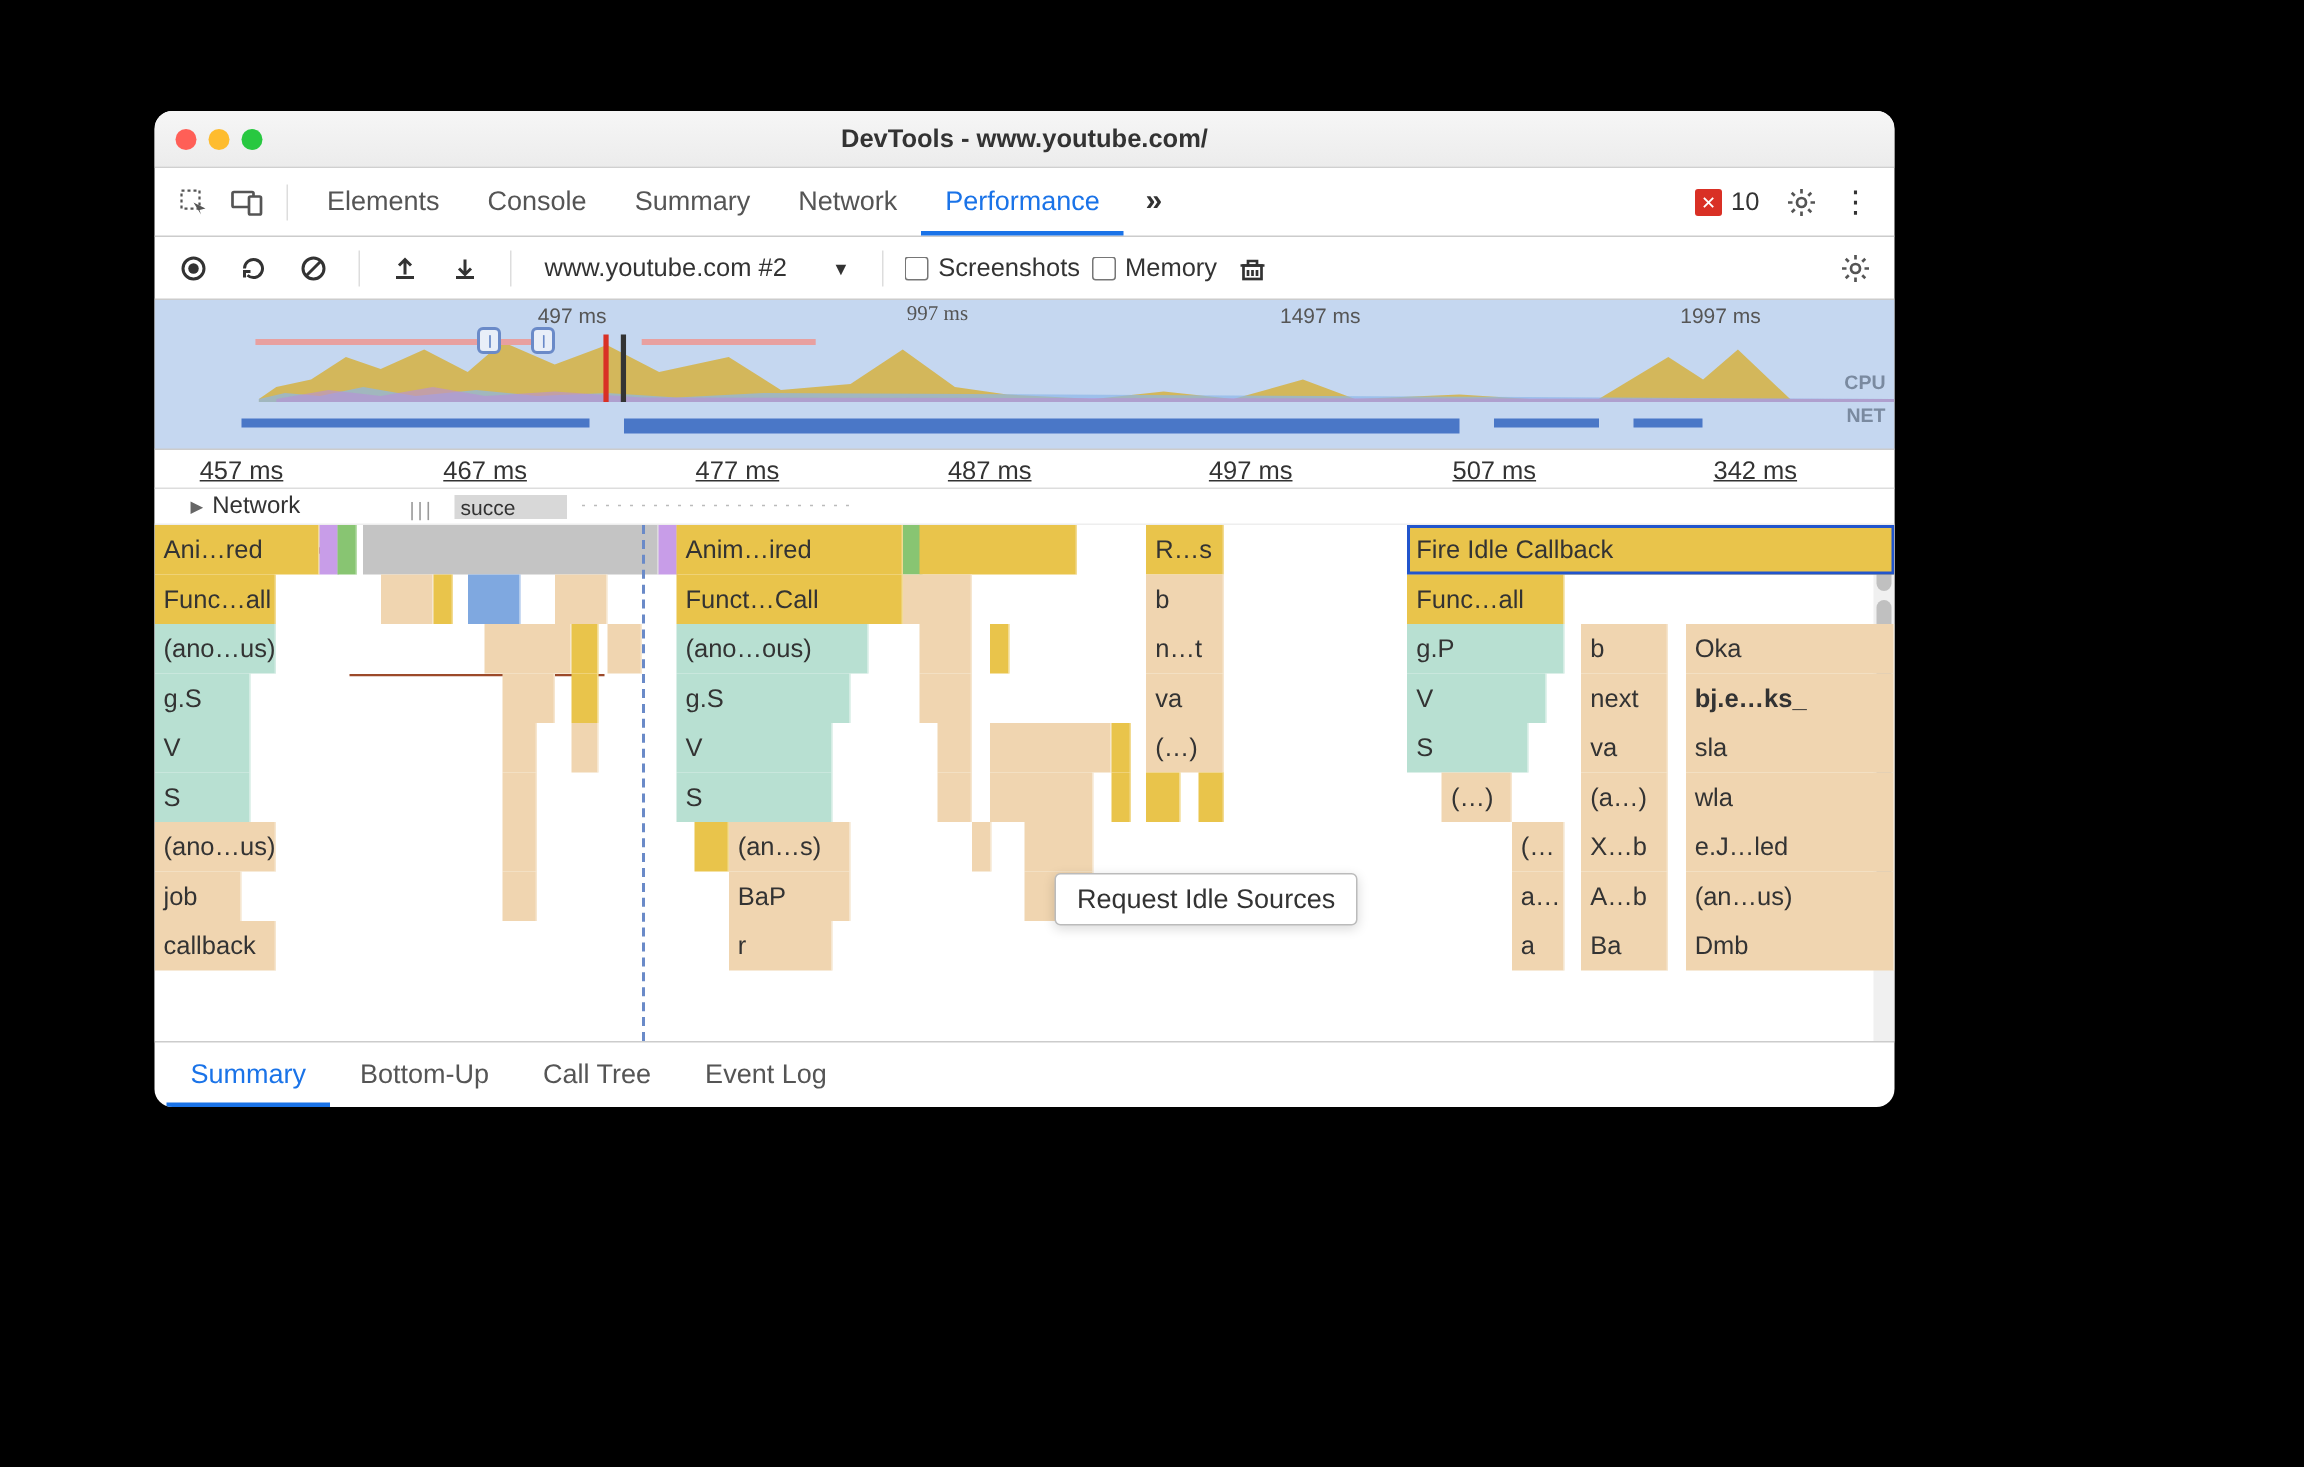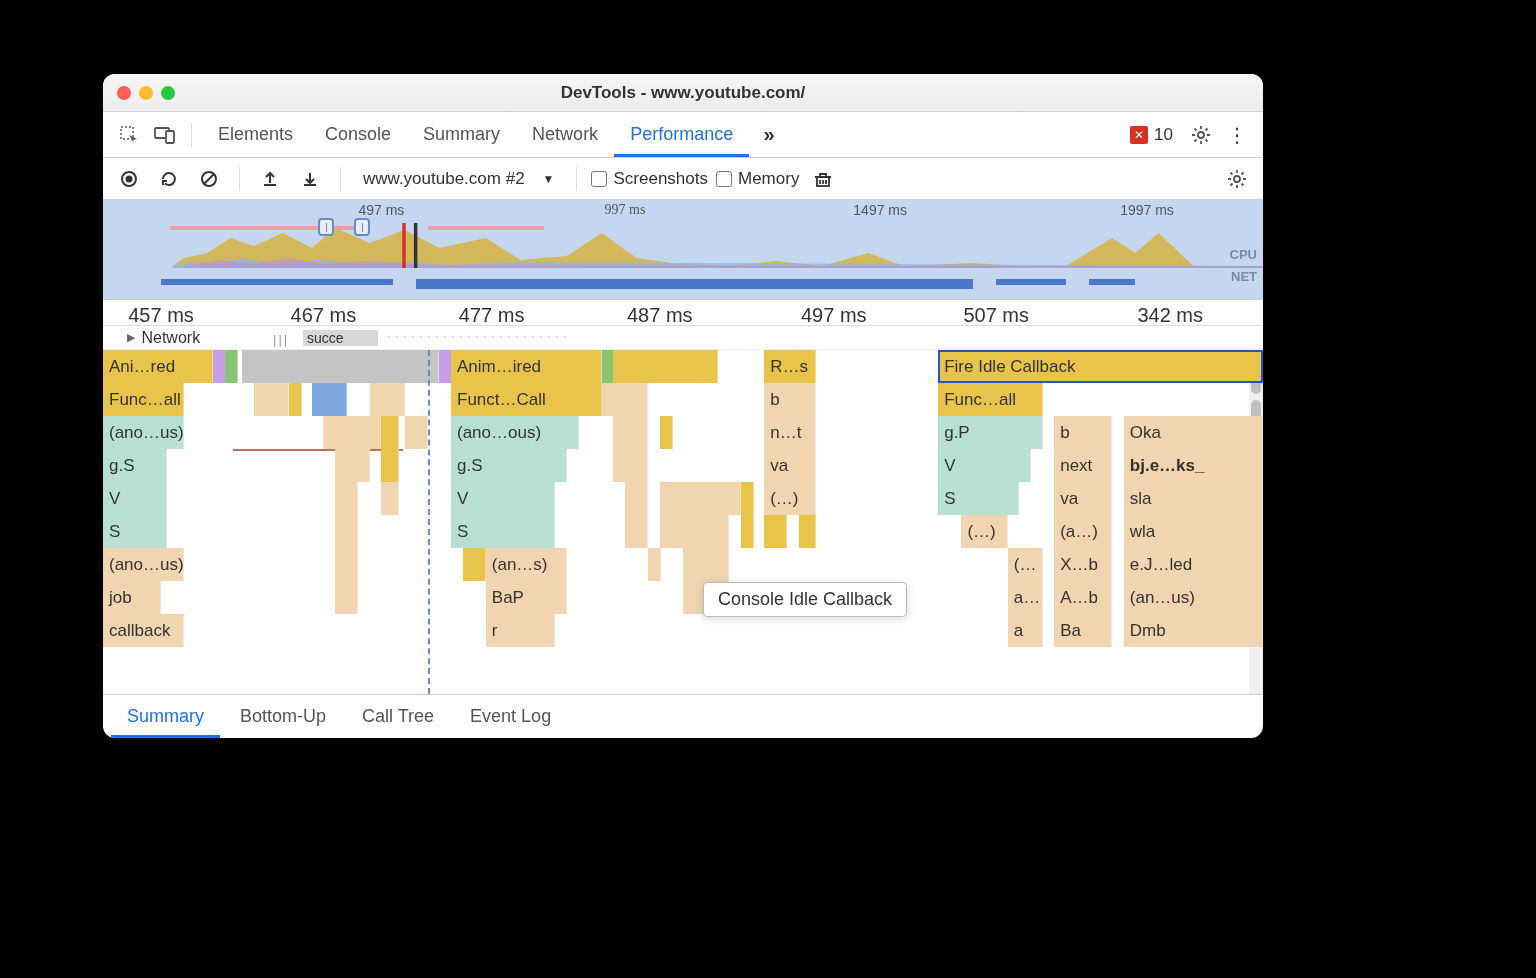--- a/index.html
+++ b/index.html
@@ -26,21 +26,21 @@
 .overview { height: 100px; background: #c5d7f0; position: relative; border-bottom: 1px solid #ccc; }
 .ov-ticks { position: absolute; top: 2px; left: 0; right: 0; display: flex; font-size: 14px; color: #555; }
 .ov-ticks span { position: absolute; transform: translateX(-50%); }
 .ov-labels { position: absolute; right: 6px; top: 44px; font-size: 13px; color: #7a8aa0; font-weight: bold; }
 .ov-labels div { text-align: right; line-height: 22px; }
 .ov-chart { position: absolute; top: 18px; left: 0; right: 0; height: 50px; }
 .ov-net { position: absolute; bottom: 8px; left: 0; right: 0; height: 12px; }
 .ov-net .bar { position: absolute; height: 6px; background: #4a77c7; }
 .ov-handle { position: absolute; top: 18px; width: 16px; height: 18px; background: #e8eef8; border: 2px solid #6a8ac8; border-radius: 4px; display: flex; align-items: center; justify-content: center; font-size: 9px; color: #6a8ac8; letter-spacing: -2px; }
 .ruler { height: 26px; border-bottom: 1px solid #ddd; position: relative; background: #fff; }
-.ruler span { position: absolute; top: 4px; font-size: 20px; color: #333; transform: translateX(-50%); }
+.ruler span { position: absolute; top: 4px; font-size: 17px; color: #333; transform: translateX(-50%); text-decoration: underline; }
 .netrow { height: 24px; border-bottom: 1px solid #eee; display: flex; align-items: center; font-size: 16px; color: #333; padding-left: 24px; position: relative; background: #fff; }
 .netrow .tri { margin-right: 6px; font-size: 11px; color: #666; }
 .netrow .swatch { position: absolute; height: 16px; font-size: 14px; padding: 0 4px; overflow: hidden; display: flex; align-items: center; }
 .flame { flex: 1; position: relative; overflow: hidden; background: #fff; }
 .frow { position: absolute; height: 33px; left: 0; right: 0; }
 .block { position: absolute; height: 33px; font-size: 17px; display: flex; align-items: center; padding: 0 6px; overflow: hidden; white-space: nowrap; border-right: 1px solid rgba(255,255,255,0.4); color: #333; }
 .c-yellow { background: #e9c44b; }
 .c-teal { background: #b8e0d2; }
 .c-tan { background: #f0d5b0; }
 .c-gray { background: #c4c4c4; }
@@ -131,21 +131,21 @@
         <svg width="18" height="18" viewBox="0 0 18 18">
           <path d="M9 13V3M5 7l4-4 4 4M3 15h12" fill="none" stroke="#333" stroke-width="2"></path>
         </svg>
       </div>
     <div class="icon-btn">
         <svg width="18" height="18" viewBox="0 0 18 18">
           <path d="M9 3v10M5 9l4 4 4-4M3 15h12" fill="none" stroke="#333" stroke-width="2"></path>
         </svg>
       </div>
     <div class="divider"></div>
-    <div style="display:flex;align-items:center;gap:18px;padding:0 8px;cursor:pointer;">
+    <div style="display:flex;align-items:center;gap:30px;padding:0 8px;cursor:pointer;">
       <span>www.youtube.com #2</span>
       <span style="font-size:12px;">▼</span>
     </div>
     <div class="divider"></div>
     <label>
         <input type="checkbox" style="">
         <span>Screenshots</span>
       </label>
     <label>
         <input type="checkbox" style="">
@@ -218,21 +218,21 @@
           <line x1="0" y1="5" x2="180" y2="5" stroke="#bbb" stroke-dasharray="2 6"></line>
         </svg>
     </div>
   </div>
 
   <div class="flame" id="flame">
     <div class="scrollbar-v">
       <div class="thumb" style="top:4px;height:40px;"></div>
       <div class="thumb" style="top:50px;height:210px;"></div>
     </div>
-    <div class="tooltip" style="left:600px;top:232px;">Console Idle Callback</div>
+    <div class="tooltip" style="left:600px;top:232px;">Request Idle Sources</div>
     <svg class="arrows">
       <defs>
           <marker id="ah" markerWidth="8" markerHeight="8" refX="7" refY="3" orient="auto">
             <path d="M0 0 L7 3 L0 6 Z" fill="#9c4a2a"></path>
           </marker>
         </defs>
       <line x1="80" y1="17" x2="115" y2="17" marker-end="url(#ah)"></line>
       <line x1="280" y1="50" x2="330" y2="50" marker-end="url(#ah)"></line>
       <line x1="470" y1="50" x2="502" y2="50" marker-end="url(#ah)"></line>
       <line x1="490" y1="17" x2="560" y2="17" marker-end="url(#ah)"></line>

